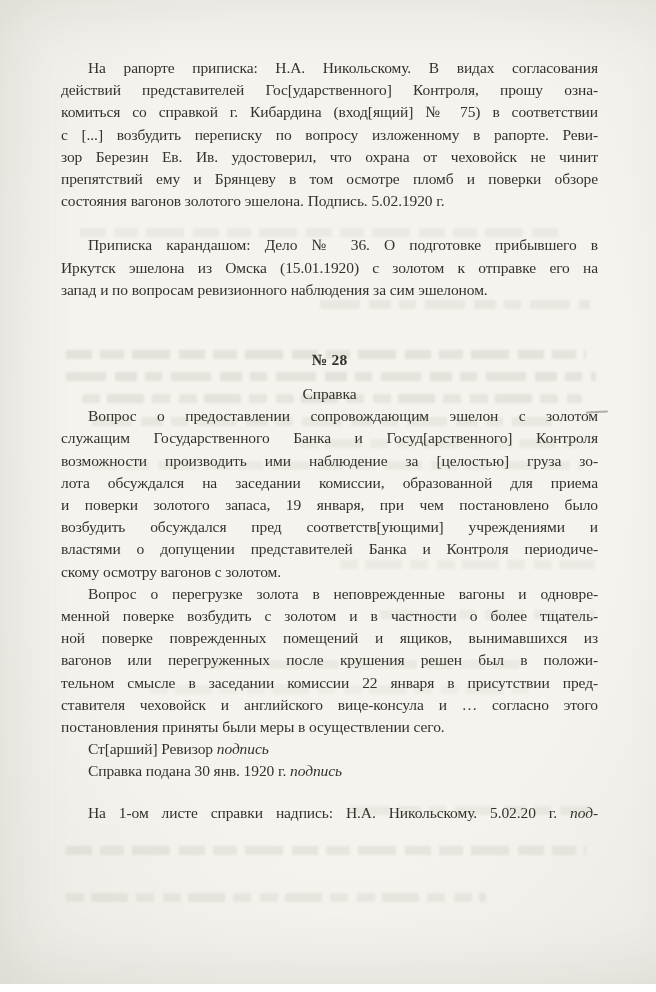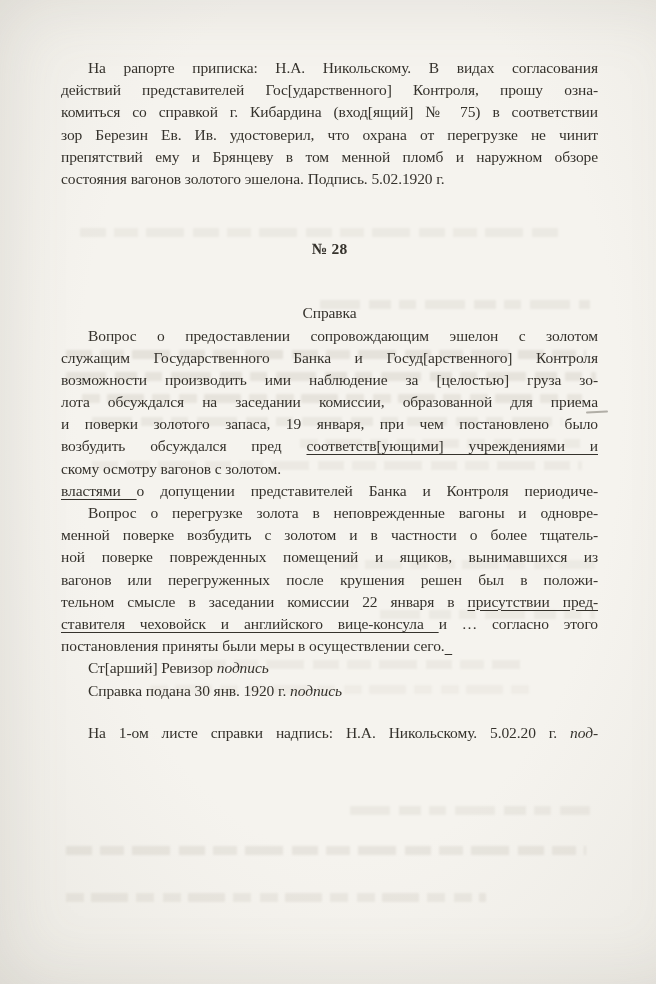--- a/index.html
+++ b/index.html
@@ -34,21 +34,20 @@
     height: 22.2px;
     text-align: justify;
     text-align-last: justify;
   }
   .line.last, .line.single { text-align-last: left; }
   .line.center { text-align: left; text-align-last: center; }
   .line.first { text-indent: 27px; }
   .line.bold { font-weight: 700; letter-spacing: 0.2px; }
   span.i { font-style: italic; }
   span.u {
-    text-decoration: underline;
     text-underline-offset: 3px;
     text-decoration-thickness: 1.2px;
   }
   .page-number {
     position: absolute;
     left: 0; right: 0;
     top: 943px;
     text-align: right;
     font-size: 14.5px;
     letter-spacing: 1px;
@@ -94,41 +93,45 @@
   <div class="bleed b" style="left:350px; top:806px; width:240px; opacity:.2;"></div>
   <div class="bleed a" style="left:66px;  top:846px; width:520px; opacity:.26;"></div>
   <div class="bleed c" style="left:66px;  top:893px; width:420px; opacity:.26;"></div>
   <div class="scan-mark"></div>
 
   <div class="content" id="doc">
       <div class="block para">
         <div class="line  first"><span>На рапорте приписка: Н.А. Никольскому. В видах согласования</span></div>
         <div class="line"><span>действий представителей Гос[ударственного] Контроля, прошу озна-</span></div>
         <div class="line"><span>комиться со справкой г. Кибардина (вход[ящий] № 75) в соответствии</span></div>
-        <div class="line"><span>зор Березин Ев. Ив. удостоверил, что охрана от перегрузке не чинит</span></div>
-        <div class="line"><span>препятствий ему и Брянцеву в том менной пломб и наружном обзоре</span></div>
+        <div class="line"><span>с [...] возбудить переписку по вопросу изложенному в рапорте. Реви-</span></div>
+        <div class="line"><span>зор Березин Ев. Ив. удостоверил, что охрана от чеховойск не чинит</span></div>
+        <div class="line"><span>препятствий ему и Брянцеву в том осмотре пломб и поверки обзоре</span></div>
         <div class="line  last"><span>состояния вагонов золотого эшелона. Подпись. 5.02.1920 г.</span></div>
       </div>
       <div class="block para" style="margin-top: 22px;">
+        <div class="line  first"><span>Приписка карандашом: Дело № 36. О подготовке прибывшего в</span></div>
+        <div class="line"><span>Иркутск эшелона из Омска (15.01.1920) с золотом к отправке его на</span></div>
+        <div class="line  last"><span>запад и по вопросам ревизионного наблюдения за сим эшелоном.</span></div>
       </div>
       <div class="block heading" style="margin-top: 48px;">
         <div class="line single center bold"><span>№ 28</span></div>
       </div>
-      <div class="block subheading" style="margin-top: 42px;">
+      <div class="block subheading" style="margin-top: 12px;">
         <div class="line single center"><span>Справка</span></div>
       </div>
       <div class="block para">
         <div class="line  first"><span>Вопрос о предоставлении сопровождающим эшелон с золотом</span></div>
         <div class="line"><span>служащим Государственного Банка и Госуд[арственного] Контроля</span></div>
         <div class="line"><span>возможности производить ими наблюдение за [целостью] груза зо-</span></div>
         <div class="line"><span>лота обсуждался на заседании комиссии, образованной для приема</span></div>
         <div class="line"><span>и поверки золотого запаса, 19 января, при чем постановлено было</span></div>
         <div class="line"><span>возбудить обсуждался пред </span><span class="u">соответств[ующими] учреждениями и</span></div>
+        <div class="line"><span class="u">властями </span><span>о допущении представителей Банка и Контроля периодиче-</span></div>
         <div class="line  last"><span>скому осмотру вагонов с золотом.</span></div>
-        <div class="line"><span class="u">властями </span><span>о допущении представителей Банка и Контроля периодиче-</span></div>
       </div>
       <div class="block para">
         <div class="line  first"><span>Вопрос о перегрузке золота в неповрежденные вагоны и одновре-</span></div>
         <div class="line"><span>менной поверке возбудить с золотом и в частности о более тщатель-</span></div>
         <div class="line"><span>ной поверке поврежденных помещений и ящиков, вынимавшихся из</span></div>
         <div class="line"><span>вагонов или перегруженных после крушения решен был в положи-</span></div>
         <div class="line"><span>тельном смысле в заседании комиссии 22 января в </span><span class="u">присутствии пред-</span></div>
         <div class="line"><span class="u">ставителя чеховойск и английского вице-консула </span><span>и … согласно этого</span></div>
         <div class="line  last"><span>постановления приняты были меры в осуществлении сего.</span><span class="u">&nbsp;&nbsp;</span></div>
       </div>

